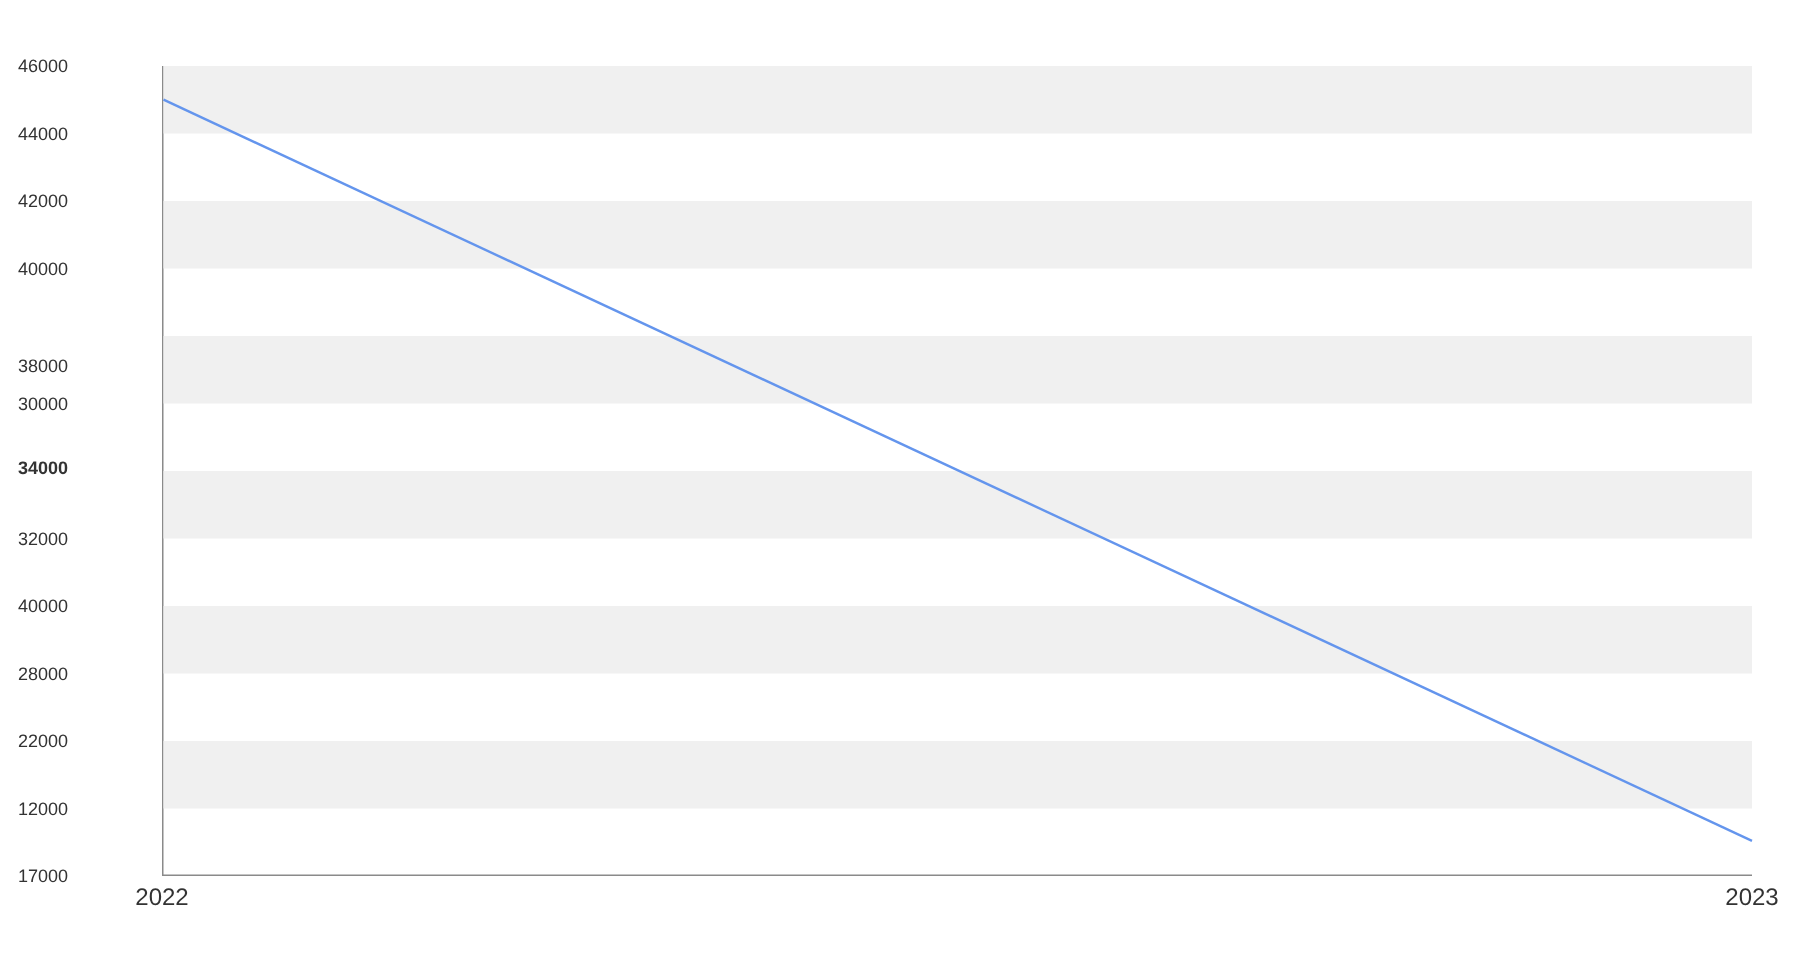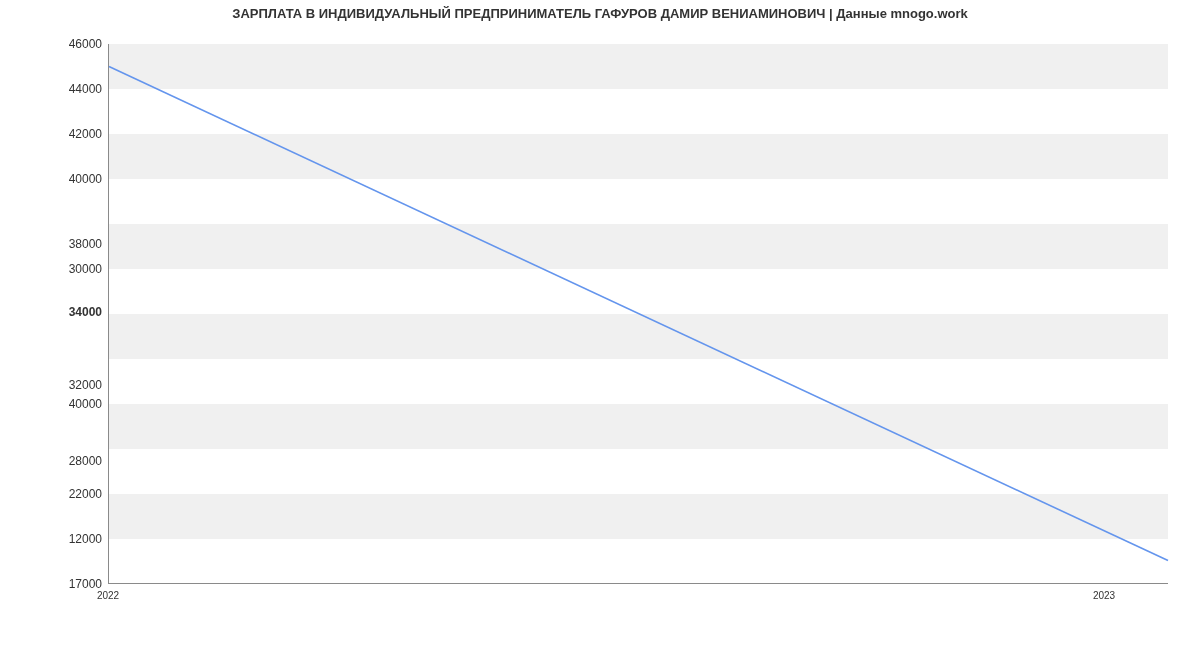--- a/index.html
+++ b/index.html
@@ -40,60 +40,59 @@
   .dataline {
     position: absolute;
     left: 0; top: 0;
     width: 100%; height: 100%;
     overflow: visible;
   }
   .ytick {
     position: absolute;
     right: 1098px;
     width: 90px;
-    text-align: right;
+    text-align: left;
     font-size: 12px;
     color: #333;
     transform: translateY(-50%);
   }
   .xtick {
     position: absolute;
     top: 590px;
-    font-size: 10px;
+    font-size: 16px;
     color: #333;
     transform: translateX(-50%);
   }
 </style>
 </head>
 <body>
 
 <div class="chart-wrap">
 
-  <div class="title">ЗАРПЛАТА В ИНДИВИДУАЛЬНЫЙ ПРЕДПРИНИМАТЕЛЬ ГАФУРОВ ДАМИР ВЕНИАМИНОВИЧ | Данные mnogo.work</div>
 
   <div class="plot" id="plot">
       <div class="gridband" style="top: 0px; height: 45px;"></div>
       <div class="gridband" style="top: 90px; height: 45px;"></div>
       <div class="gridband" style="top: 180px; height: 45px;"></div>
       <div class="gridband" style="top: 270px; height: 45px;"></div>
       <div class="gridband" style="top: 360px; height: 45px;"></div>
       <div class="gridband" style="top: 450px; height: 45px;"></div>
     <svg class="dataline" id="svg" preserveAspectRatio="none" viewBox="0 0 1060 540">
         <path d="M0 22.5 L1060 517.5" fill="none" stroke="#6495ed" stroke-width="1.6" vector-effect="non-scaling-stroke"></path>
       </svg>
   </div>
 
 <div class="ytick" style="top: 584px;">17000</div>
     <div class="ytick" style="top: 539px;">12000</div>
     <div class="ytick" style="top: 494px;">22000</div>
-    <div class="ytick" style="top: 461px;">28000</div>
+    <div class="ytick" style="top: 449px;">28000</div>
     <div class="ytick" style="top: 404px;">40000</div>
-    <div class="ytick" style="top: 359px; margin-top: 26px;">32000</div>
+    <div class="ytick" style="top: 359px;">32000</div>
     <div class="ytick" style="top: 312px; font-weight: bold;">34000</div>
     <div class="ytick" style="top: 269px;">30000</div>
     <div class="ytick" style="top: 224px; margin-top: 20px;">38000</div>
     <div class="ytick" style="top: 179px;">40000</div>
     <div class="ytick" style="top: 134px;">42000</div>
     <div class="ytick" style="top: 89px;">44000</div>
     <div class="ytick" style="top: 44px;">46000</div>
     <div class="xtick" style="left: 108px;">2022</div>
-    <div class="xtick" style="left: 1104px; text-align: right;">2023</div>
+    <div class="xtick" style="left: 1168px; text-align: right;">2023</div>
   </div>
 
 </body></html>

